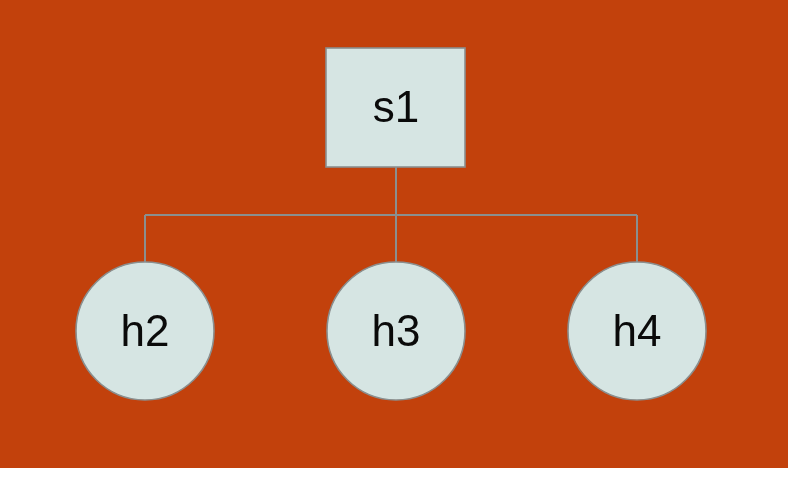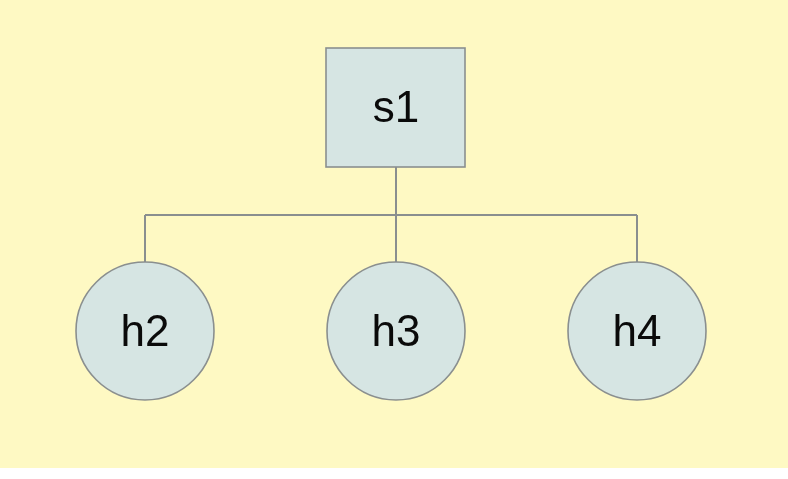--- a/index.html
+++ b/index.html
@@ -10,21 +10,21 @@
   body {
     width: 788px;
     height: 479px;
     font-family: "Liberation Sans", sans-serif;
     overflow: hidden;
   }
   #topology-canvas {
     position: relative;
     width: 788px;
     height: 468px;
-    background: #fef9c3;
+    background: #c2410c;
   }
   #graph-svg {
     position: absolute;
     top: 0;
     left: 0;
     width: 788px;
     height: 479px;
     display: block;
   }
   .node-label {

